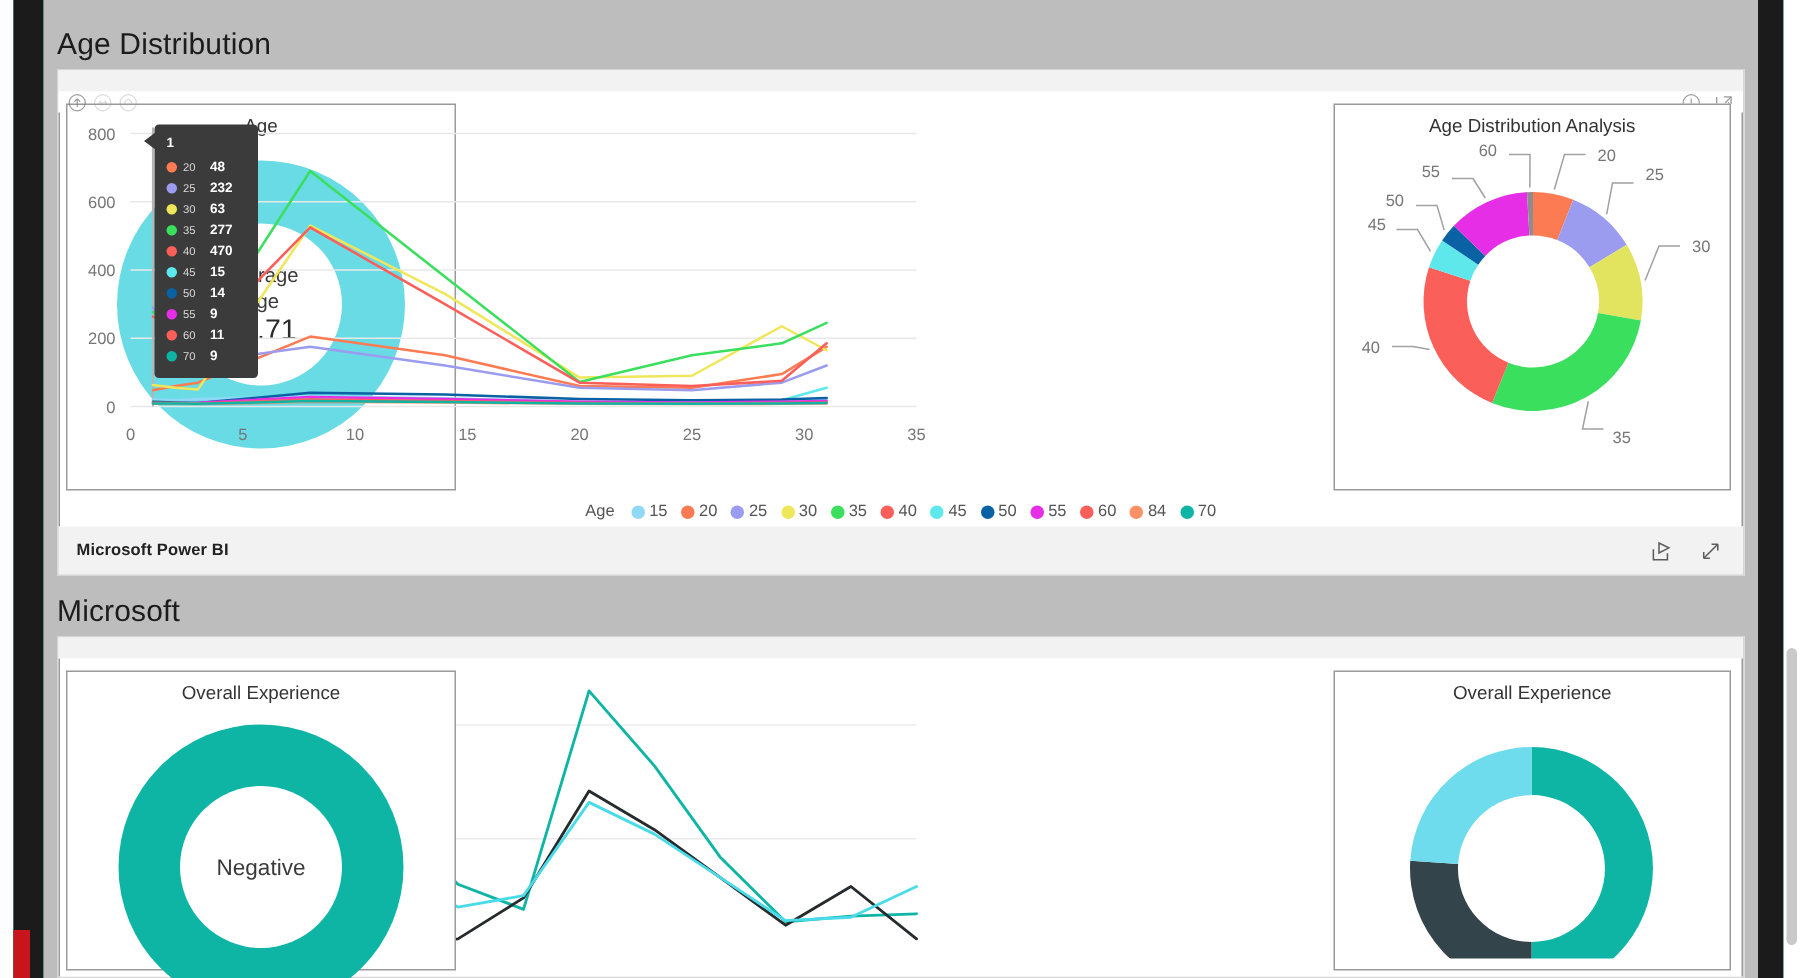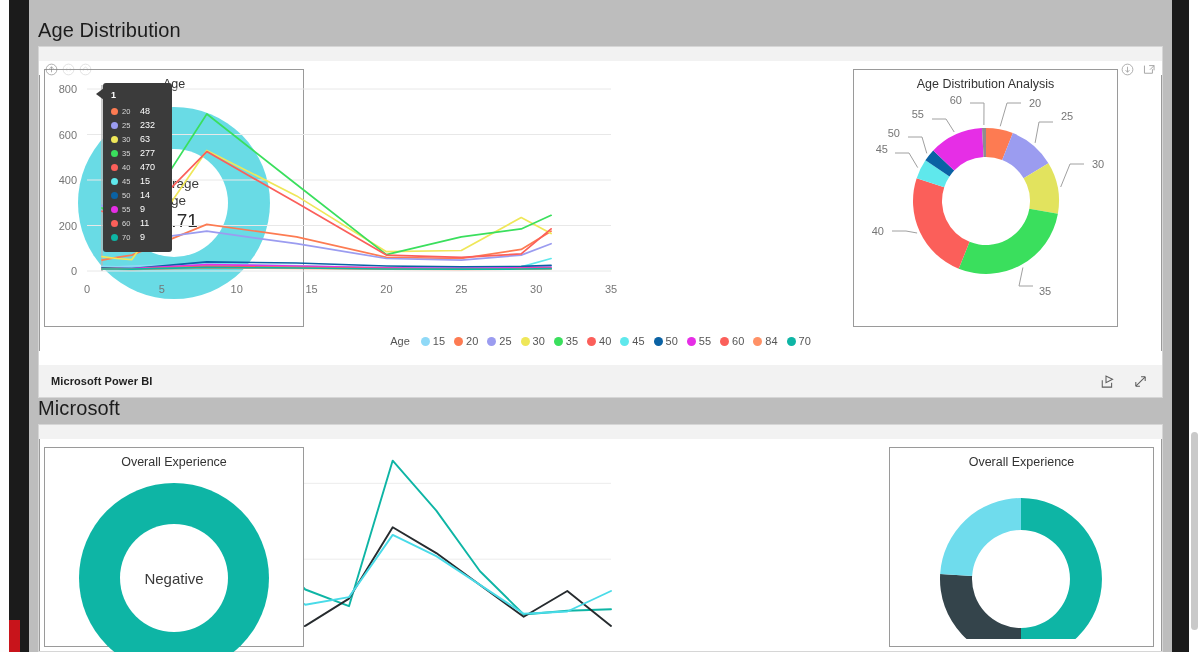--- a/index.html
+++ b/index.html
@@ -71,21 +71,21 @@
     border: 1px solid #9a9a9a;
   }
   .visual-title {
     text-align: center; font-size: 12.5px; color: #333; padding-top: 7px;
     font-weight: 400;
   }
 
   
   #v-age-donut { left: 5px; top: 8px; width: 260px; height: 258px; }
   #v-exp-donut { left: 5px; top: 8px; width: 260px; height: 200px; }
-  #v-age-analysis { left: 814px; top: 8px; width: 265px; height: 258px; }
+  #v-age-analysis { left: 850px; top: 8px; width: 265px; height: 258px; }
   #v-exp-analysis { left: 850px; top: 8px; width: 265px; height: 200px; }
 
   
   #v-age-line { left: 267px; top: -14px; width: 582px; height: 280px; border: none; }
   #v-exp-line { left: 267px; top: 8px; width: 582px; height: 200px; border: none; }
   .line-sep-l { position: absolute; left: 0; top: 14px; bottom: 0; width: 1px; background: #9a9a9a; }
   .line-sep-r { position: absolute; right: 0; top: 14px; bottom: 0; width: 1px; background: #9a9a9a; }
 
   
   .vis-toolbar {
@@ -129,25 +129,25 @@
   }
   .tooltip:before {
     content: ""; position: absolute; left: -7px; top: 5px;
     border-top: 6px solid transparent; border-bottom: 6px solid transparent;
     border-right: 8px solid #3b3b3b;
   }
   .tt-head { font-size: 9px; font-weight: bold; margin-bottom: 4px; color: #fff; }
   .tt-row { display: flex; align-items: center; height: 14px; font-size: 8.5px; }
   .tt-dot { width: 7px; height: 7px; border-radius: 50%; margin-right: 4px; flex: 0 0 auto; }
   .tt-key { width: 18px; color: #d8d8d8; font-size: 7.5px; }
-  .tt-val { font-weight: normal; font-size: 9px; color: #fff; }
+  .tt-val { font-weight: bold; font-size: 9px; color: #fff; }
 
   
   .pbi-bar {
-    position: absolute; left: 9px; top: 365px; width: 1125px; height: 33px;
+    position: absolute; left: 9px; top: 351px; width: 1125px; height: 33px;
     background: #f2f2f2; border: 1px solid #d6d6d6; border-top: none;
     display: flex; align-items: center; justify-content: space-between;
     padding: 0 14px 0 12px;
   }
   .pbi-brand { font-size: 11px; font-weight: bold; color: #222; letter-spacing: .1px; }
   .pbi-icons { display: flex; gap: 18px; align-items: center; }
   .pbi-icons svg { display: block; opacity: .78; }
 
   .axis-lbl { font-size: 11px; fill: #767676; font-family: "Liberation Sans", sans-serif; }
 </style>

